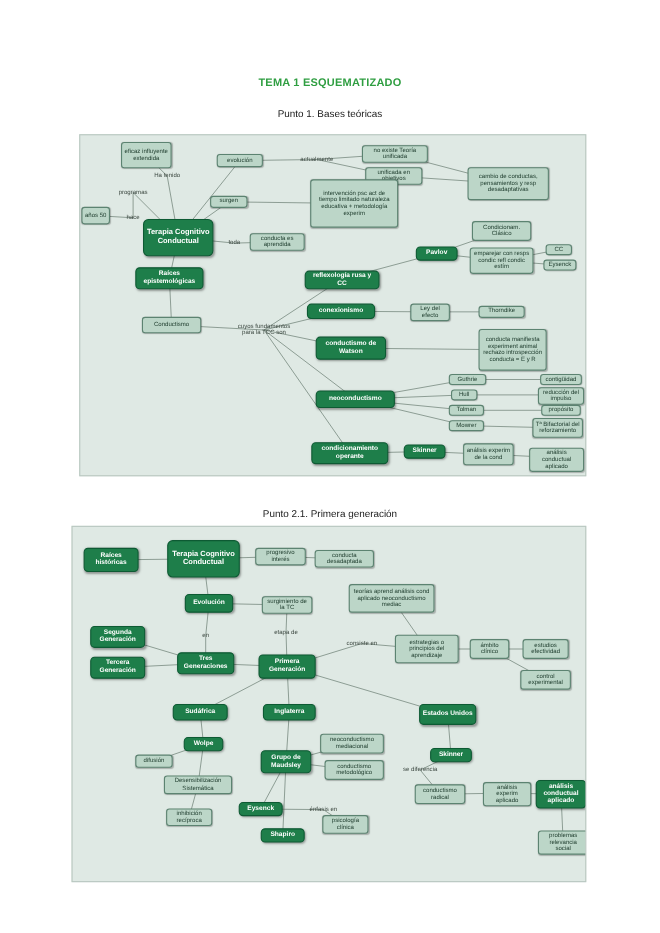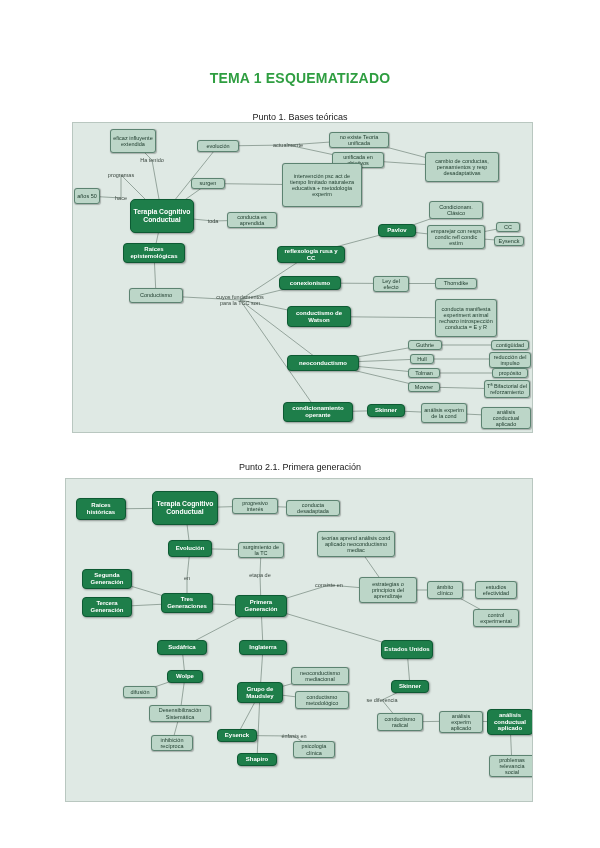--- a/index.html
+++ b/index.html
@@ -2,27 +2,27 @@
 <html><head>
 <meta charset="utf-8">
 <style>
   html,body{margin:0;padding:0;}
   body{
     width:600px;height:848px;position:relative;background:#ffffff;
     font-family:"Liberation Sans", sans-serif;overflow:hidden;
   }
   .page-title{
     position:absolute;top:70px;left:0;width:600px;text-align:center;
-    font-size:14px;font-weight:bold;color:#2f9e41;letter-spacing:.2px;
+    font-size:10px;font-weight:bold;color:#2f9e41;letter-spacing:.2px;
   }
   .section-heading{
     position:absolute;left:0;width:600px;text-align:center;
     font-size:9px;color:#1a1a1a;
   }
-  #heading1{top:112px;}
+  #heading1{top:98px;}
   #heading2{top:462px;text-align:center;}
   .map-box{
     position:absolute;background:#dfe9e4;border:1px solid #b9c7c0;
     overflow:hidden;
   }
   #map1{left:72px;top:122px;width:459px;height:309px;}
   #map2{left:65px;top:478px;width:466px;height:322px;}
   .edges{position:absolute;left:0;top:0;overflow:visible;}
   .edges line{stroke:#74867c;stroke-width:0.7;}
   .node{

